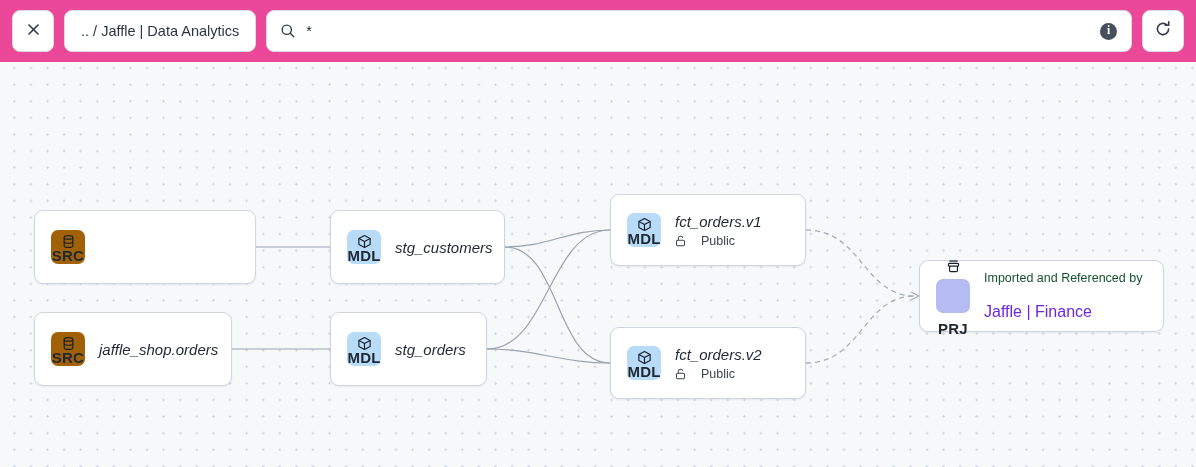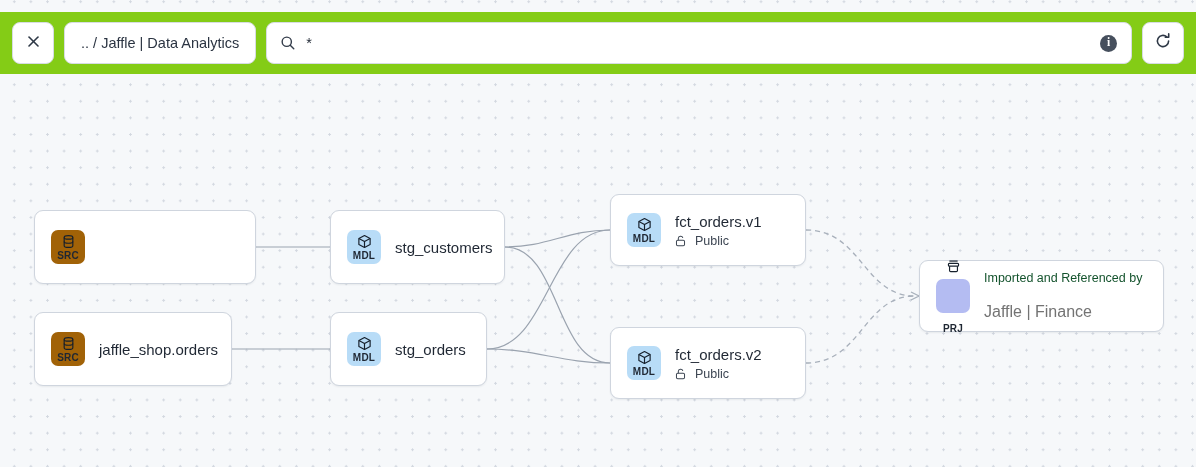--- a/index.html
+++ b/index.html
@@ -27,24 +27,24 @@
     height: 467px;
     background-color: #f6f8fa;
     background-image: radial-gradient(#d3d8e0 1px, transparent 1.1px);
     background-size: 16.6px 16.6px;
     background-position: 6px 10px;
   }
 
   
   #topbar {
     position: absolute;
-    left: 0; top: 12px;
+    left: 0; top: 0;
     width: 1196px;
     height: 62px;
-    background: #84cc16;
+    background: #ec4899;
     display: flex;
     align-items: center;
     padding: 0 12px;
     gap: 10px;
     z-index: 30;
   }
 
   .tb-btn {
     height: 42px;
     min-width: 42px;
@@ -143,56 +143,57 @@
     border-radius: 7px;
     display: flex;
     flex-direction: column;
     align-items: center;
     justify-content: center;
     gap: 0px;
     color: #1f2733;
   }
   .badge .glyph { display: block; height: 15px; line-height: 0; }
   .badge .bl {
-    font-size: 10px;
+    font-size: 15px;
     letter-spacing: 0.2px;
     font-weight: 600;
     line-height: 11px;
     margin-top: 1px;
   }
   .badge.src { background: #a16207; }
   .badge.mdl { background: #b8dcf7; }
   .badge.prj { background: #b4bcf2; gap: 48px; }
 
   .node .labels { display: flex; flex-direction: column; justify-content: center; min-width: 0; }
   .node .title {
     font-size: 15px;
     color: #1f2733;
     white-space: nowrap;
     line-height: 19px;
+    font-style: italic;
   }
   .node .sub {
     display: flex;
     align-items: center;
-    gap: 9px;
+    gap: 15px;
     font-size: 12.5px;
     color: #3d4653;
     line-height: 16px;
     margin-top: 2px;
   }
   .node .sub .lock { display: flex; flex: none; }
   .node .over {
     font-size: 12.5px;
     color: #14532d;
     line-height: 16px;
     white-space: nowrap;
   }
   .node .strong {
     font-size: 16px;
-    color: #737373;
+    color: #6d28d9;
     line-height: 21px;
     white-space: nowrap;
     margin-top: 15px;
   }
 
   
   #node-src-customers { left: 34px;  top: 210px; width: 222px; height: 74px; }
   #node-src-orders    { left: 34px;  top: 312px; width: 198px; height: 74px; }
   #node-stg-customers { left: 330px; top: 210px; width: 175px; height: 74px; }
   #node-stg-orders    { left: 330px; top: 312px; width: 157px; height: 74px; }

